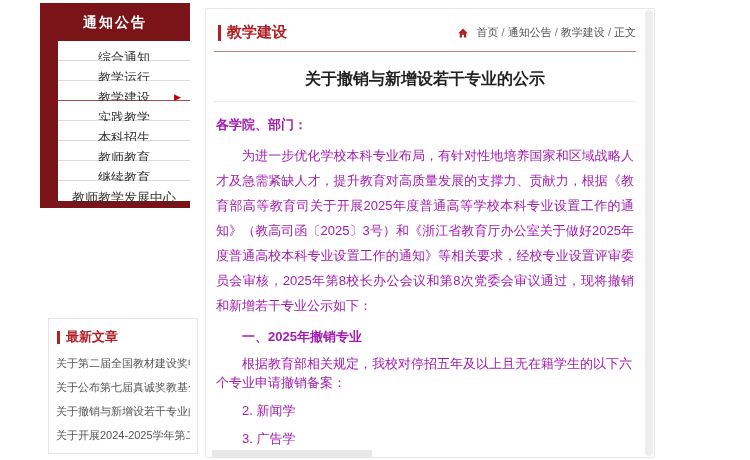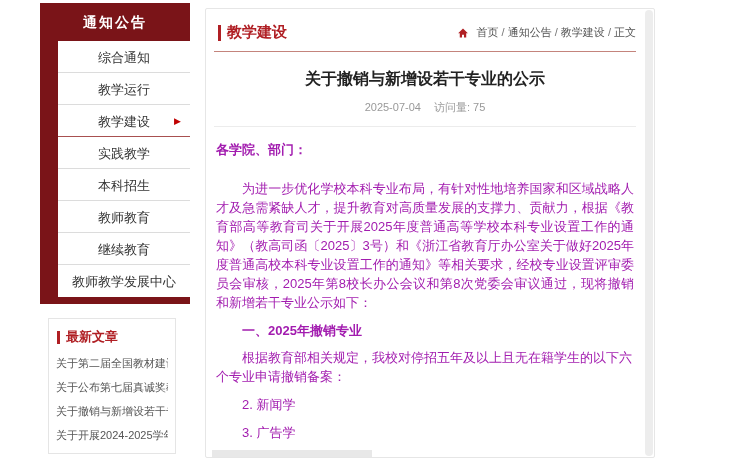--- a/index.html
+++ b/index.html
@@ -6,29 +6,29 @@
   html,body { width:750px; height:460px; background:#ffffff; overflow:hidden;
     font-family:"Liberation Sans","DejaVu Sans",sans-serif; }
   body { position:relative; }
 
   
   .sidebar { position:absolute; left:40px; top:3px; width:150px;
     background:#7a1418; padding-bottom:7px; }
   .sidebar-header { height:38px; line-height:38px; text-align:center;
     color:#fff; font-weight:bold; font-size:14px; letter-spacing:2px; }
   .sidebar-menu { margin-left:18px; background:#fff; }
-  .menu-item { position:relative; height:32px; line-height:33px; text-align:center;
+  .menu-item { position:relative; height:20px; line-height:33px; text-align:center;
     font-size:13px; color:#333; border-bottom:1px solid #dcdcdc; background:#fff; cursor:pointer; }
   .menu-item:last-child { border-bottom:none; }
   .menu-item.active { border-bottom-color:#a85050; }
   .menu-item .arrow { position:absolute; right:9px; top:0; color:#c00000;
     font-size:9px; line-height:33px; }
 
   
-  .latest { position:absolute; left:48px; top:318px; width:128px; height:136px;
+  .latest { position:absolute; left:48px; top:318px; width:150px; height:136px;
     border:1px solid #e5e5e5; background:#fff; overflow:hidden; }
   .latest-header { display:flex; align-items:center; gap:6px; padding:9px 8px 3px 8px; }
   .red-bar { width:3px; height:13px; background:#b01f24; flex:0 0 auto; }
   .latest-title { color:#b01f24; font-weight:bold; font-size:13px; }
   .latest-list { padding:2px 7px 0 7px; }
   .latest-item { font-size:11px; color:#555; line-height:24px; white-space:nowrap;
     overflow:hidden; cursor:pointer; }
 
   
   .main { position:absolute; left:205px; top:8px; width:450px; height:450px;
@@ -49,21 +49,21 @@
   .header-divider { border-bottom:1px solid #c4847c; margin-top:7px; }
 
   .article-title { text-align:center; font-size:16px; font-weight:bold;
     color:#222; margin-top:17px; }
   .article-meta { text-align:center; font-size:11px; color:#999; margin-top:10px; }
   .article-meta span { margin:0 5px; }
   .meta-divider { border-bottom:1px solid #ececec; margin-top:11px; }
 
   .article-body { font-size:13px; color:#a21caf; margin-top:13px; padding:0 2px 0 2px; }
   .salutation { font-weight:bold; line-height:19px; }
-  .para { line-height:19px; text-indent:2em; text-align:justify; margin-top:20px; }
+  .para { line-height:25px; text-indent:2em; text-align:justify; margin-top:9px; }
   .sec-head { font-weight:bold; line-height:19px; text-indent:2em; margin-top:9px; }
   .sec-intro { line-height:19px; text-indent:2em; margin-top:8px; }
   .major { line-height:19px; text-indent:2em; margin-top:9px; }
   .bottom-frag { position:absolute; left:6px; bottom:0; width:160px; height:7px;
     background:#e8e8e8; }
 </style>
 </head>
 <body>
 
 <div class="sidebar">
@@ -107,24 +107,20 @@
           <svg viewBox="0 0 16 16" width="12" height="12">
             <path d="M8 2 L14.5 8.2 H12.3 V14 H9.3 V10.2 H6.7 V14 H3.7 V8.2 H1.5 Z" fill="#b02024"></path>
           </svg>
         </span>
         <span class="crumbs"><span class="crumb">首页</span><span class="sep"> / </span><span class="crumb">通知公告</span><span class="sep"> / </span><span class="crumb">教学建设</span><span class="sep"> / </span><span class="crumb">正文</span></span>
       </div>
     </div>
     <div class="header-divider"></div>
 
     <div class="article-title">关于撤销与新增设若干专业的公示</div>
-    <div class="article-meta">
-      <span>2025-07-04</span>
-      <span>访问量: 75</span>
-    </div>
     <div class="meta-divider"></div>
 
     <div class="article-body">
       <p class="salutation">各学院、部门：</p>
       <p class="para">为进一步优化学校本科专业布局，有针对性地培养国家和区域战略人才及急需紧缺人才，提升教育对高质量发展的支撑力、贡献力，根据《教育部高等教育司关于开展2025年度普通高等学校本科专业设置工作的通知》（教高司函〔2025〕3号）和《浙江省教育厅办公室关于做好2025年度普通高校本科专业设置工作的通知》等相关要求，经校专业设置评审委员会审核，2025年第8校长办公会议和第8次党委会审议通过，现将撤销和新增若干专业公示如下：</p>
       <p class="sec-head">一、2025年撤销专业</p>
       <p class="sec-intro">根据教育部相关规定，我校对停招五年及以上且无在籍学生的以下六个专业申请撤销备案：</p>
       <div>
           <p class="major">2. 新闻学</p>
           <p class="major">3. 广告学</p>

